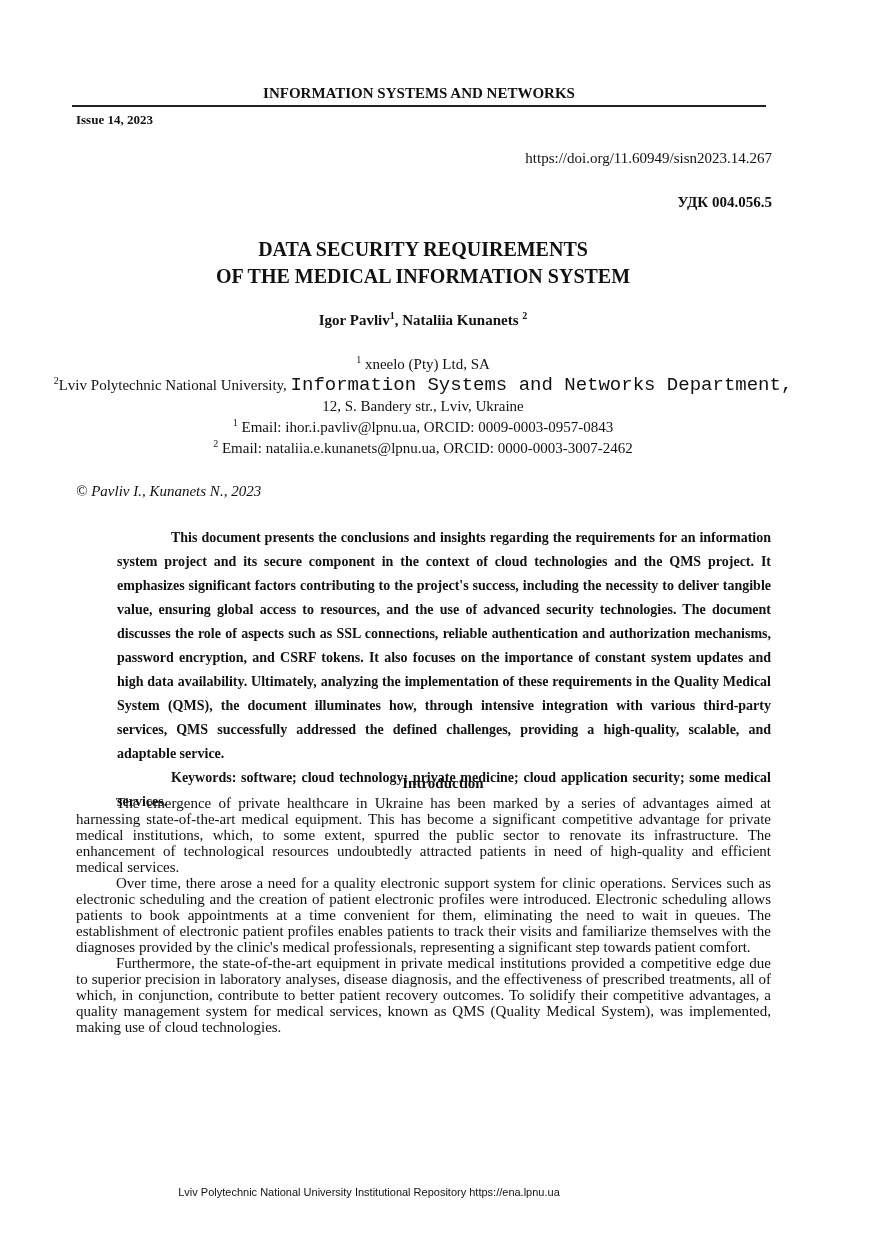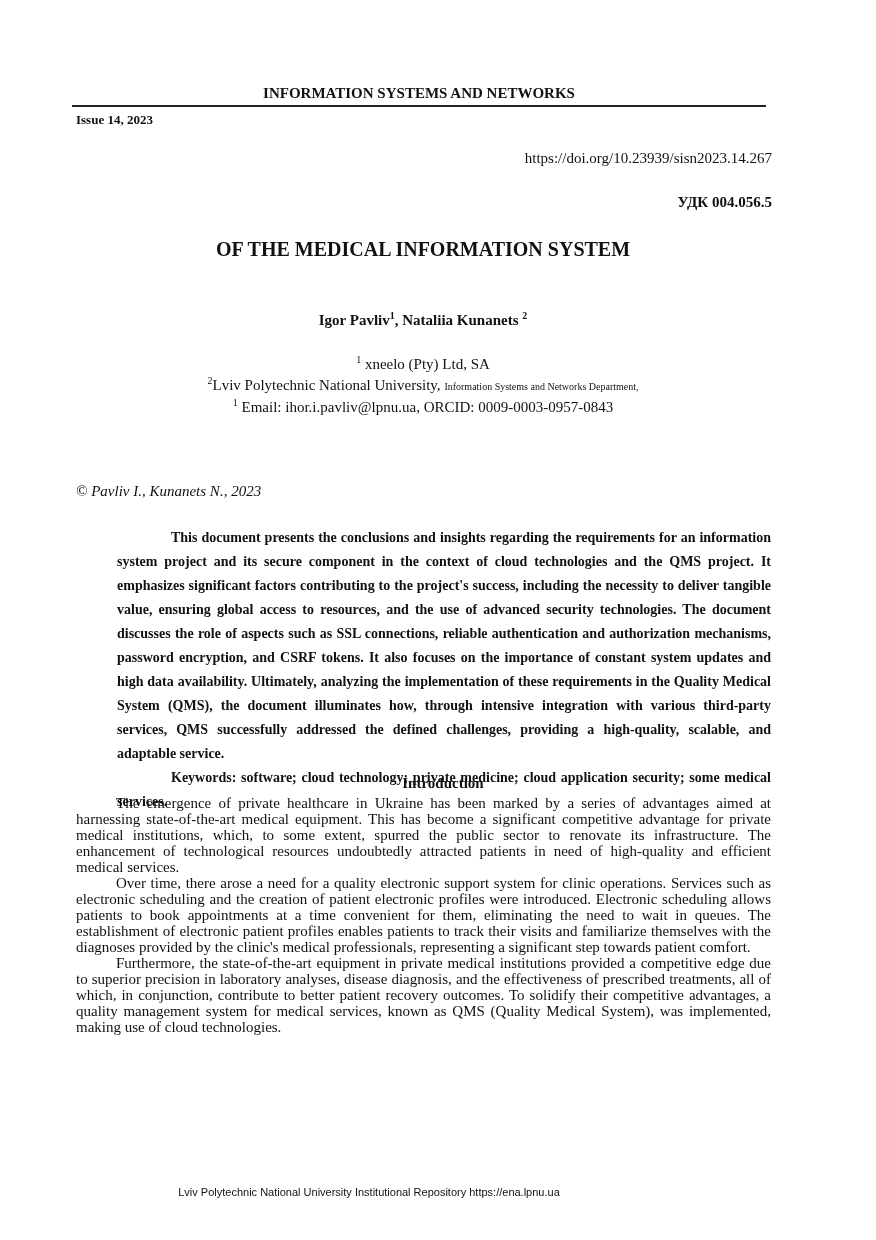--- a/index.html
+++ b/index.html
@@ -7,51 +7,54 @@
          font-family: "Liberation Serif", serif; color: #111111; }
   .abs { position: absolute; }
   .journal { left: 0; width: 838px; top: 85px; text-align: center; font-weight: bold; font-size: 15px; }
   .rule { left: 72px; width: 694px; top: 105px; height: 2px; background: #222; }
   .issue { left: 76px; top: 112px; font-weight: bold; font-size: 13px; }
   .doi { right: 104px; top: 150px; font-size: 15px; }
   .udk { right: 104px; top: 194px; font-size: 15px; font-weight: bold; text-align: center; }
   .title { left: 0; width: 846px; top: 236px; text-align: center; font-weight: bold; font-size: 20px; line-height: 27px; }
   .authors { left: 0; width: 846px; top: 312px; text-align: center; font-weight: bold; font-size: 15px; }
   .affil { left: 0; width: 846px; top: 354px; text-align: center; font-size: 15px; line-height: 21px; }
-  .affil .small { font-size: 10px; }
+  .affil .small { font-size: 19px; font-family: Liberation Mono, monospace; }
   sup { font-size: 10px; line-height: 0; }
   .copyright { left: 76px; top: 483px; font-style: italic; font-size: 15px; }
   .abstract { left: 117px; width: 654px; top: 526px; font-weight: bold; font-size: 14px; line-height: 24px; text-align: justify; }
   .abstract p { margin: 0; text-indent: 54px; }
   .intro-h { left: 0; width: 846px; top: 775px; text-align: center; font-weight: bold; font-size: 15px; margin-left: 20px; }
   .body { left: 76px; width: 695px; top: 795px; font-size: 15px; line-height: 16px; text-align: justify; }
   .body p { margin: 0; text-indent: 40px; }
   .footer { left: 0; width: 738px; top: 1186px; text-align: center; font-family: "Liberation Sans", sans-serif; font-size: 11px; }
 </style>
 </head>
 <body>
 
 <div class="abs journal">INFORMATION SYSTEMS AND NETWORKS</div>
 <div class="abs rule"></div>
 <div class="abs issue">Issue 14, 2023</div>
-<div class="abs doi">https://doi.org/10.23939/sisn2023.14.267</div>
+<div class="abs doi">https://doi.org/11.60949/sisn2023.14.267</div>
 <div class="abs udk">УДК 004.056.5</div>
 
 <div class="abs title">
+  <div>DATA SECURITY REQUIREMENTS</div>
   <div>OF THE MEDICAL INFORMATION SYSTEM</div>
 </div>
 
 <div class="abs authors">
   <span>Igor Pavliv</span><sup>1</sup><span>, </span><span>Nataliia Kunanets </span><sup>2</sup>
 </div>
 
 <div class="abs affil">
   <div><sup>1</sup><span> xneelo (Pty) Ltd, SA</span></div>
   <div><sup>2</sup><span>Lviv Polytechnic National University, </span><span class="small"> Information Systems and Networks Department,</span></div>
+  <div>12, S. Bandery str., Lviv, Ukraine</div>
   <div><sup>1</sup><span> Email: ihor.i.pavliv@lpnu.ua, ORCID: 0009-0003-0957-0843</span></div>
+  <div><sup>2</sup><span> Email: nataliia.e.kunanets@lpnu.ua, ORCID: 0000-0003-3007-2462</span></div>
 </div>
 
 <div class="abs copyright">© Pavliv I., Kunanets N., 2023</div>
 
 <div class="abs abstract">
   <p>This document presents the conclusions and insights regarding the requirements for an information system project and its secure component in the context of cloud technologies and the QMS project. It emphasizes significant factors contributing to the project's success, including the necessity to deliver tangible value, ensuring global access to resources, and the use of advanced security technologies. The document discusses the role of aspects such as SSL connections, reliable authentication and authorization mechanisms, password encryption, and CSRF tokens. It also focuses on the importance of constant system updates and high data availability. Ultimately, analyzing the implementation of these requirements in the Quality Medical System (QMS), the document illuminates how, through intensive integration with various third-party services, QMS successfully addressed the defined challenges, providing a high-quality, scalable, and adaptable service.</p>
   <p>Keywords: software; cloud technology; private medicine; cloud application security; some medical services.</p>
 </div>
 
 <div class="abs intro-h">Introduction</div>

